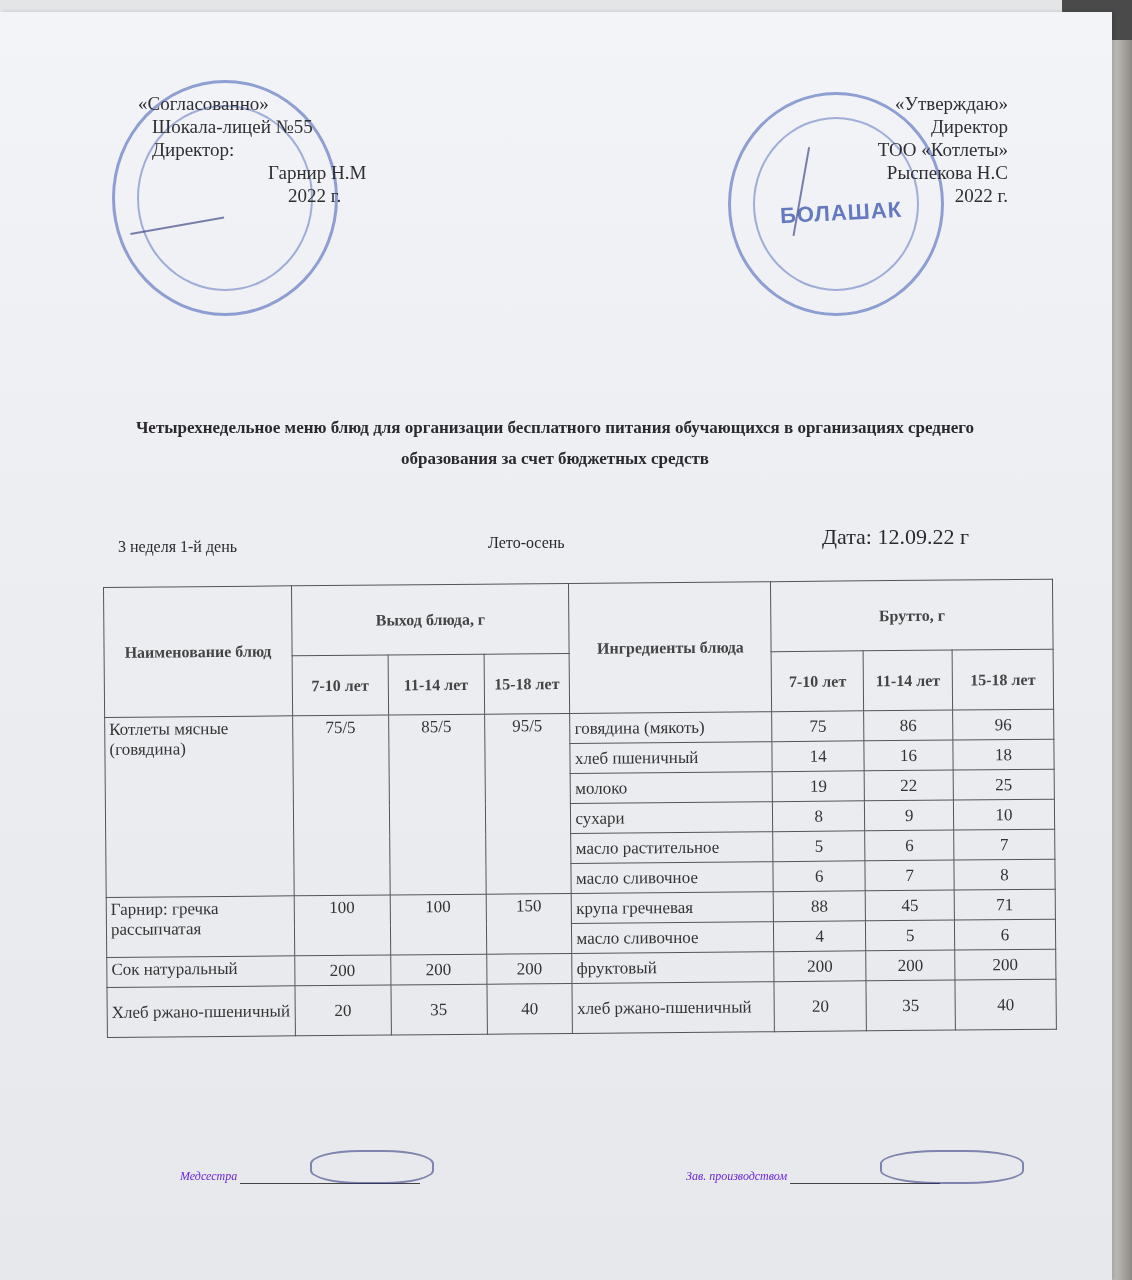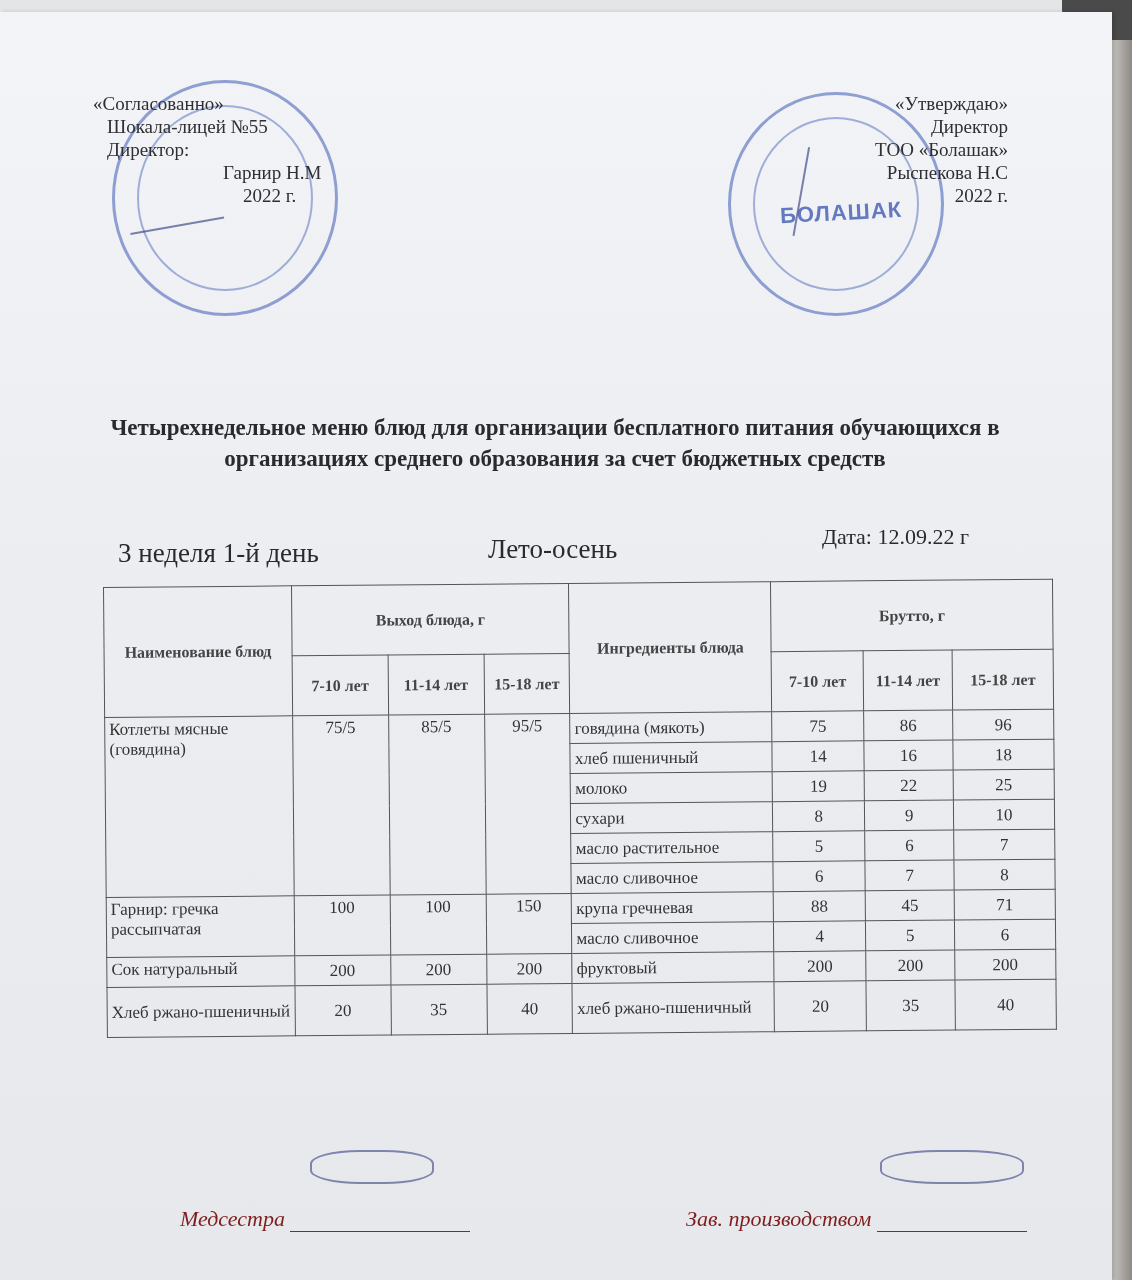--- a/index.html
+++ b/index.html
@@ -14,21 +14,21 @@
   }
   .bg-corner {
     position:absolute; right:0; top:0; width:70px; height:40px;
     background:#4a4a4a; border-bottom-left-radius:30px;
   }
   .paper {
     position:absolute; left:0; top:12px; width:1112px; height:1268px;
     background:linear-gradient(180deg,#f3f4f7 0%,#eceef2 40%,#e6e8ec 100%);
     box-shadow: 2px 0 4px rgba(0,0,0,0.15);
   }
-  .hdr { position:absolute; font-size:19px; color:#2f2f33; line-height:23px; }
+  .hdr { position:absolute; font-size:19px; color:#2f2f33; line-height:23px;margin-left:45px; }
   .hdr-left { left:93px; top:92px; }
   .hdr-right { right:124px; top:92px; text-align:right; }
   .hdr span { display:block; }
   .indent-1 { padding-left:14px; }
   .indent-2 { padding-left:130px; }
   .stamp {
     position:absolute; border-radius:50%;
     border:3px solid rgba(60,90,180,0.55);
   }
   .stamp::after {
@@ -40,37 +40,37 @@
   .stamp-word {
     position:absolute; left:780px; top:200px; font-family:"Liberation Sans",sans-serif;
     font-weight:bold; font-size:22px; color:rgba(40,70,170,0.7); letter-spacing:1px;
     transform:rotate(-3deg);
   }
   .sig-scribble {
     position:absolute; border-bottom:2px solid rgba(40,50,120,0.6);
   }
   .title {
     position:absolute; left:90px; top:412px; width:930px; text-align:center;
-    font-weight:bold; font-size:23px; line-height:31px; color:#2a2a2e;
-  }
-  .meta { position:absolute; top:528px; font-size:27px; color:#2a2a2e; }
+    font-weight:bold; font-size:17px; line-height:31px; color:#2a2a2e;
+  }
+  .meta { position:absolute; top:528px; font-size:16px; color:#2a2a2e; }
   .meta-week { left:118px; top:538px; }
   .meta-season { left:488px; top:534px; }
   .meta-date { left:822px; top:524px; font-size:22px; }
   table.menu {
     position:absolute; left:103px; top:587px; width:950px;
     border-collapse:collapse; font-size:17px; color:#333; transform:rotate(-0.5deg);
     transform-origin:left top;
   }
   table.menu th, table.menu td { border:1px solid #555; padding:2px 4px; }
   table.menu th { font-weight:bold; text-align:center; color:#444; font-size:16px; }
   table.menu td.num { text-align:center; }
   table.menu td.name { vertical-align:top; text-align:left; }
   table.menu td.yield { vertical-align:top; text-align:center; }
-  .sigs { position:absolute; top:1165px; font-style:italic; font-size:22px; color:#7f1d1d;margin-top:41px; }
+  .sigs { position:absolute; top:1165px; font-style:italic; font-size:12px; color:#6d28d9; }
   .sig-nurse { left:180px; }
   .sig-chef { left:686px; }
   .sig-line { display:inline-block; border-bottom:1px solid #444; height:18px; vertical-align:bottom; }
 </style>
 </head>
 <body>
 
 <div class="bg-dark"></div>
 <div class="bg-corner"></div>
 
@@ -85,21 +85,21 @@
   <span class="indent-1">Шокала-лицей №55</span>
   <span class="indent-1">Директор:</span>
   <span class="indent-2">Гарнир Н.М</span>
   <span style="padding-left:150px">2022 г.</span>
 </div>
 <div class="sig-scribble" style="left:128px;top:205px;width:95px;height:20px;transform:rotate(-10deg);"></div>
 
 <div class="hdr hdr-right">
   <span>«Утверждаю»</span>
   <span>Директор</span>
-  <span>ТОО «Болашак»</span>
+  <span>ТОО «Котлеты»</span>
   <span>Рыспекова Н.С</span>
   <span>2022 г.</span>
 </div>
 <div class="sig-scribble" style="left:800px;top:150px;width:40px;height:90px;border-left:2px solid rgba(40,50,120,0.6);border-bottom:none;transform:rotate(10deg);"></div>
 
 <div class="title">Четырехнедельное меню блюд для организации бесплатного питания обучающихся в организациях среднего образования за счет бюджетных средств</div>
 
 <div class="meta meta-week">3 неделя 1-й день</div>
 <div class="meta meta-season">Лето-осень</div>
 <div class="meta meta-date">Дата: 12.09.22 г</div>

